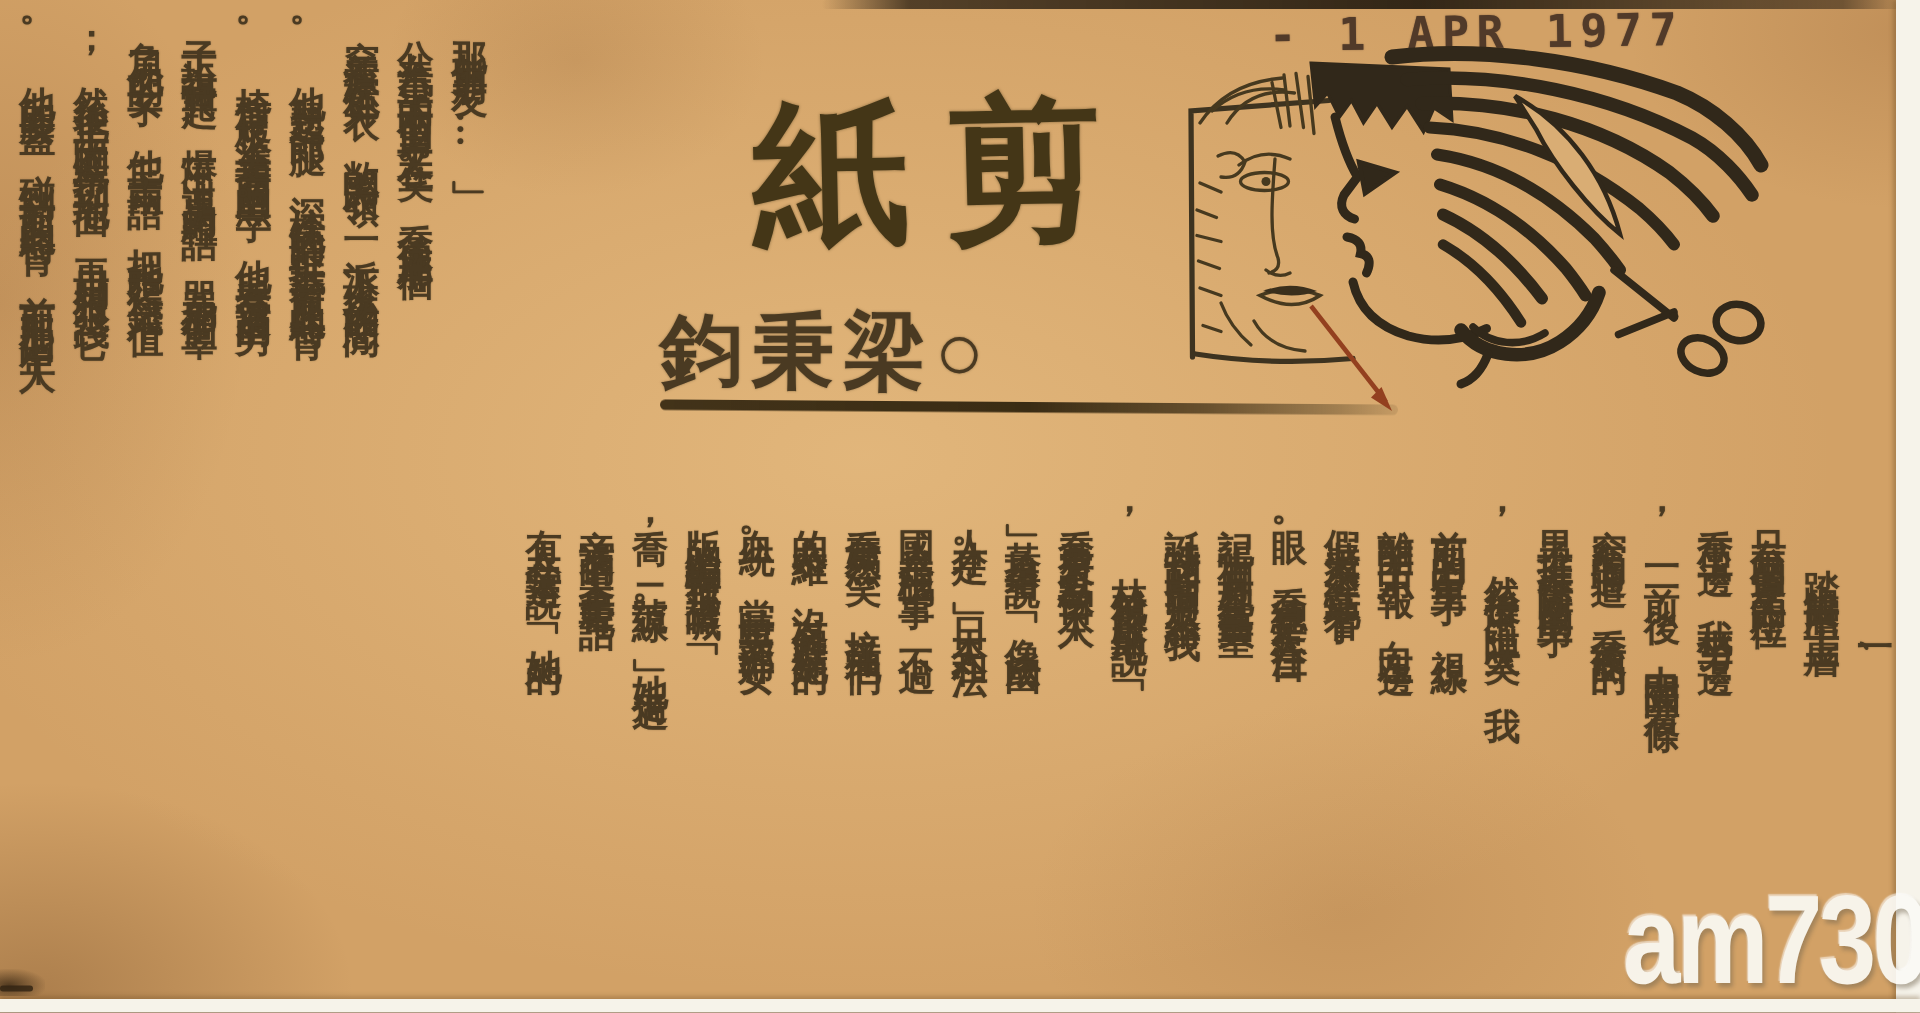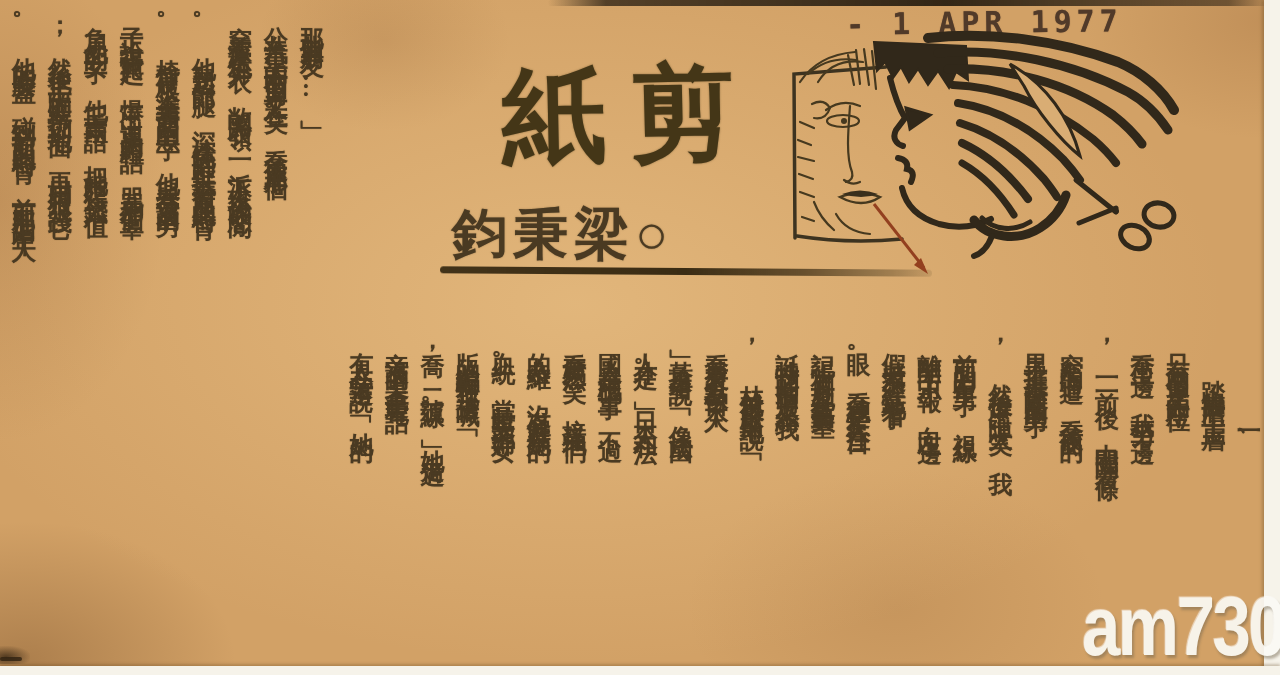--- a/index.html
+++ b/index.html
@@ -27,21 +27,21 @@
     background:radial-gradient(ellipse at 20% 60%, rgba(58,40,20,.8), rgba(58,40,20,0) 75%);}
   .corner-line{position:absolute;left:0;top:657px;width:22px;height:4px;background:rgba(48,34,18,.8);border-radius:2px;}
   
   .stamp{position:absolute;left:846px;top:5px;
     font-family:"DejaVu Sans Mono","Liberation Mono",monospace;
     font-size:30px;font-weight:bold;letter-spacing:5px;color:var(--stamp,#513a29);
     transform:rotate(-.8deg);text-shadow:0 0 1px rgba(81,58,41,.7);white-space:nowrap;}
   .title{position:absolute;left:502px;top:46px;
     font-size:104px;font-weight:bold;letter-spacing:24px;color:#443617;
     transform:rotate(-1.2deg);text-shadow:0 0 2px rgba(68,54,23,.6);white-space:nowrap;}
-  .author{position:absolute;left:452px;top:198px;
+  .author{position:absolute;left:440px;top:198px;
     font-size:55px;font-weight:bold;letter-spacing:6px;color:#4a3a22;
     text-shadow:0 0 1.5px rgba(74,58,34,.6);white-space:nowrap;}
   .underline{position:absolute;left:440px;top:268px;width:492px;height:7px;border-radius:4px;
     background:linear-gradient(90deg, rgba(58,44,20,.95) 0%, #3a2c14 50%, rgba(74,56,28,.8) 74%, rgba(92,72,40,.45) 92%, rgba(92,72,40,.15) 100%);
     transform:rotate(.4deg);filter:blur(.3px);}
   
   .vtext{position:absolute;writing-mode:vertical-rl;font-weight:bold;color:var(--ink,#4a3a22);
     text-shadow:0 0 1px rgba(74,58,34,.55);}
   .vcol{display:block;white-space:nowrap;}
   .main-block{top:334px;right:14px;height:340px;font-size:24px;}

